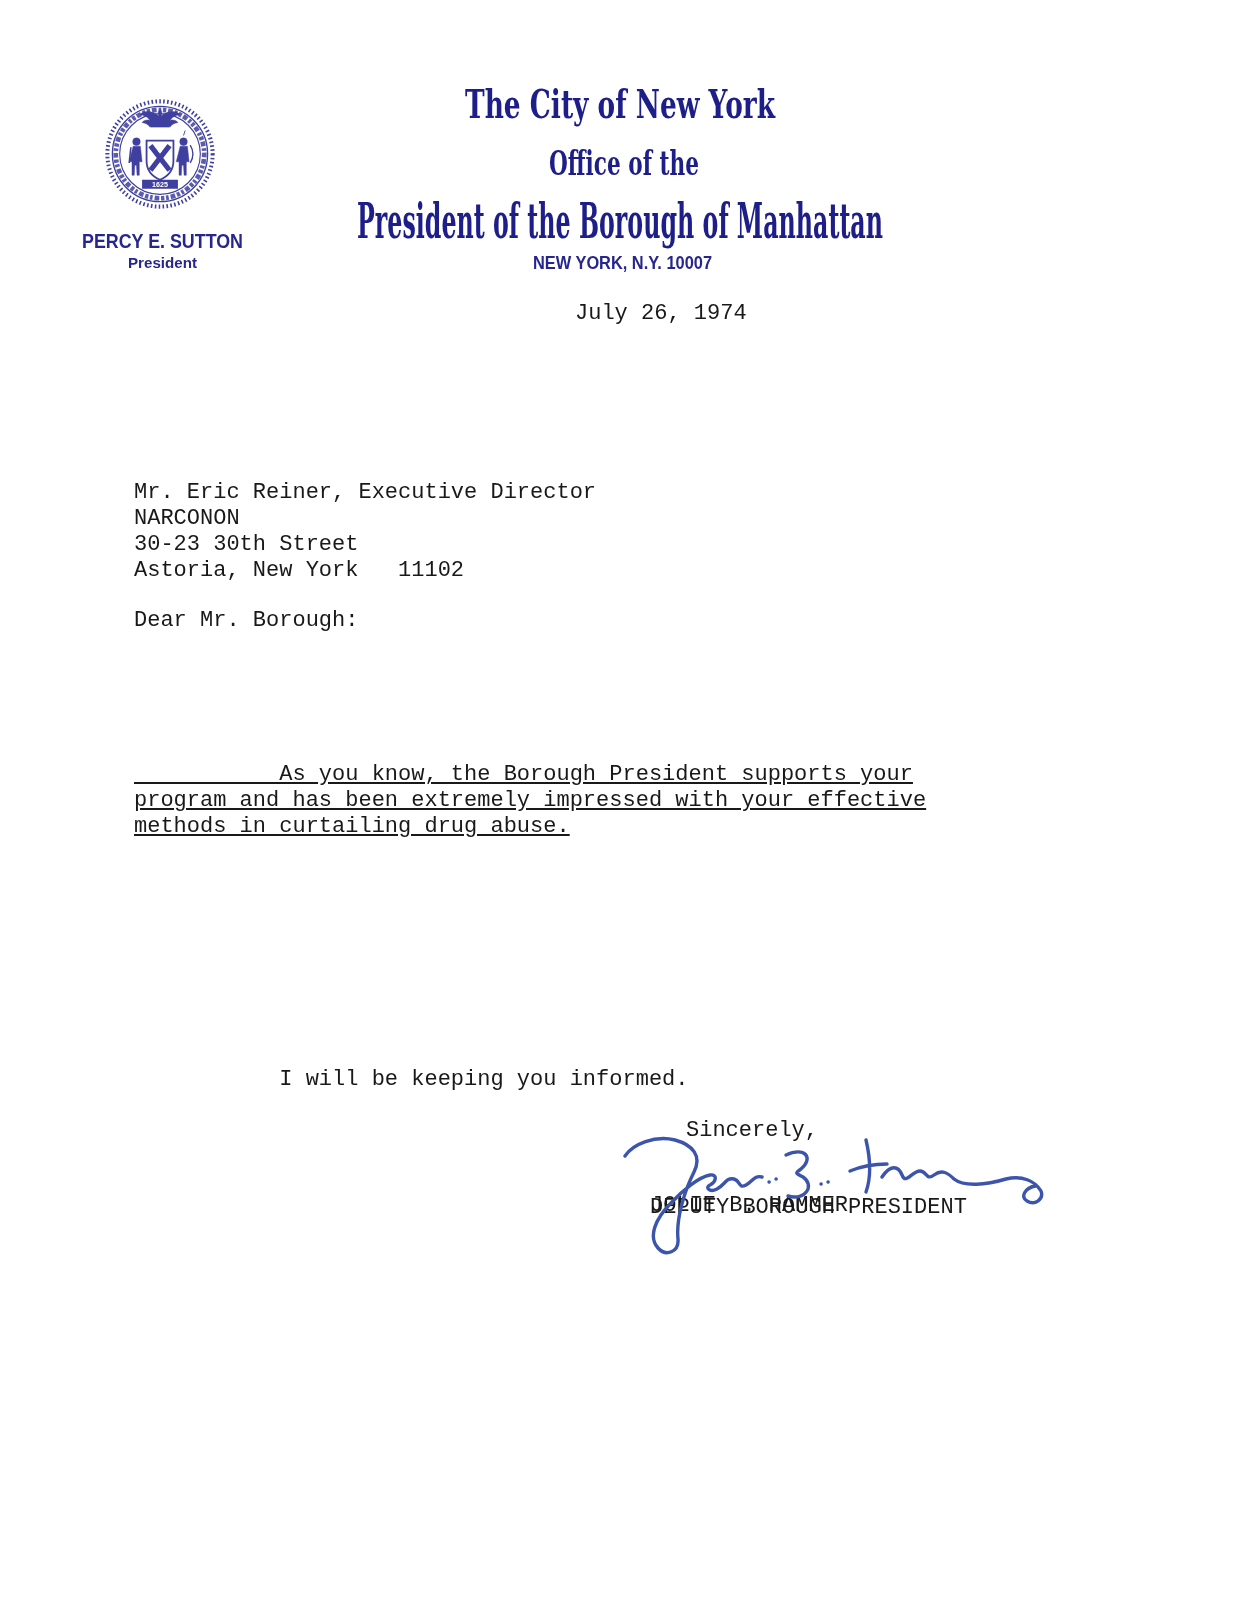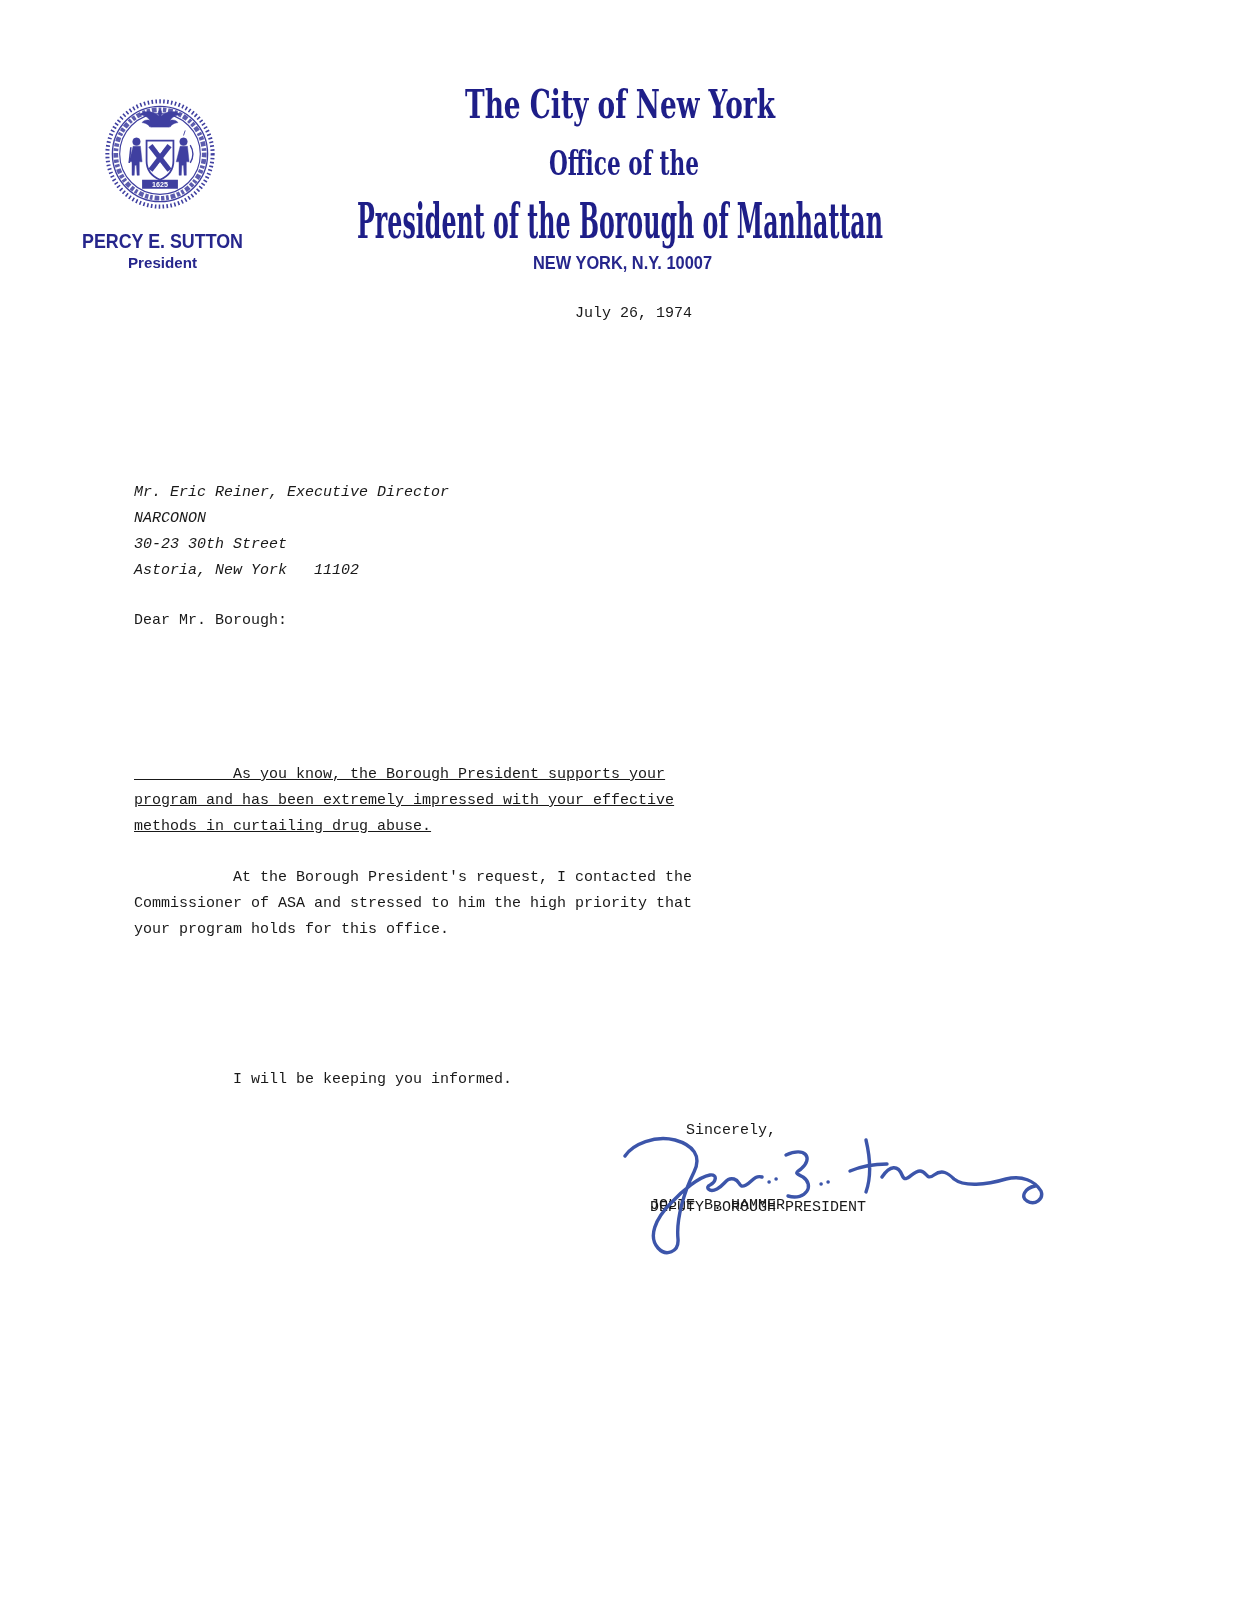--- a/index.html
+++ b/index.html
@@ -10,21 +10,21 @@
     background:#ffffff;
     overflow:hidden;
     font-family:"Liberation Sans",sans-serif;
   }
   svg text{user-select:none;}
   .gothic{font-family:"DejaVu Serif",serif;font-weight:bold;}
   .lh-sans{font-family:"Liberation Sans",sans-serif;font-weight:bold;}
   .type{
     position:absolute;
     font-family:"Liberation Mono","DejaVu Sans Mono",monospace;
-    font-size:15px;line-height:26px;
+    font-size:22px;line-height:26px;
     color:#191919;
     white-space:pre;
     letter-spacing:0;
   }
   .sig-svg{position:absolute;left:615px;top:1125px;}
   .seal-svg{position:absolute;left:104px;top:98px;}
   .lh-svg{position:absolute;left:0;top:0;}
 </style>
 </head>
 <body>
@@ -80,35 +80,32 @@
     <text class="gothic" x="465" y="118" textLength="310" lengthAdjust="spacingAndGlyphs" font-size="40" fill="#1e1e88">The City of New York</text>
     <text class="gothic" x="549" y="175" textLength="150" lengthAdjust="spacingAndGlyphs" font-size="34" fill="#1e1e88">Office of the</text>
     <text class="gothic" x="357" y="238" textLength="526" lengthAdjust="spacingAndGlyphs" font-size="48" fill="#1e1e88">President of the Borough of Manhattan</text>
     <text class="lh-sans" x="533" y="269" textLength="179" lengthAdjust="spacingAndGlyphs" font-size="19" fill="#26268c">NEW YORK, N.Y. 10007</text>
     <text class="lh-sans" x="82" y="248" textLength="161" lengthAdjust="spacingAndGlyphs" font-size="21" fill="#26268c">PERCY E. SUTTON</text>
     <text class="lh-sans" x="128" y="268" textLength="69" lengthAdjust="spacingAndGlyphs" font-size="15.5" fill="#26268c">President</text>
   </svg>
 
   <div class="type" style="left:575px;top:301px;">July 26, 1974</div>
 
-  <div class="type" style="left:134px;top:480px;font-style:italic;">Mr. Eric Reiner, Executive Director
+  <div class="type" style="left:134px;top:480px;">Mr. Eric Reiner, Executive Director
 NARCONON
 30-23 30th Street
 Astoria, New York   11102</div>
 
   <div class="type" style="left:134px;top:608px;">Dear Mr. Borough:</div>
 
 
   <div class="type" style="left:134px;top:762px;text-decoration:underline;">           As you know, the Borough President supports your
 program and has been extremely impressed with your effective
 methods in curtailing drug abuse.</div>
 
-  <div class="type" style="left:134px;top:865px;">           At the Borough President's request, I contacted the
-Commissioner of ASA and stressed to him the high priority that
-your program holds for this office.</div>
 
 
   <div class="type" style="left:134px;top:1067px;">           I will be keeping you informed.</div>
 
   <div class="type" style="left:686px;top:1118px;">Sincerely,</div>
 
   <div class="type" style="left:650px;top:1193px;">JOLIE B. HAMMER</div>
 
   <div class="type" style="left:650px;top:1195px;">DEPUTY BOROUGH PRESIDENT</div>
 

